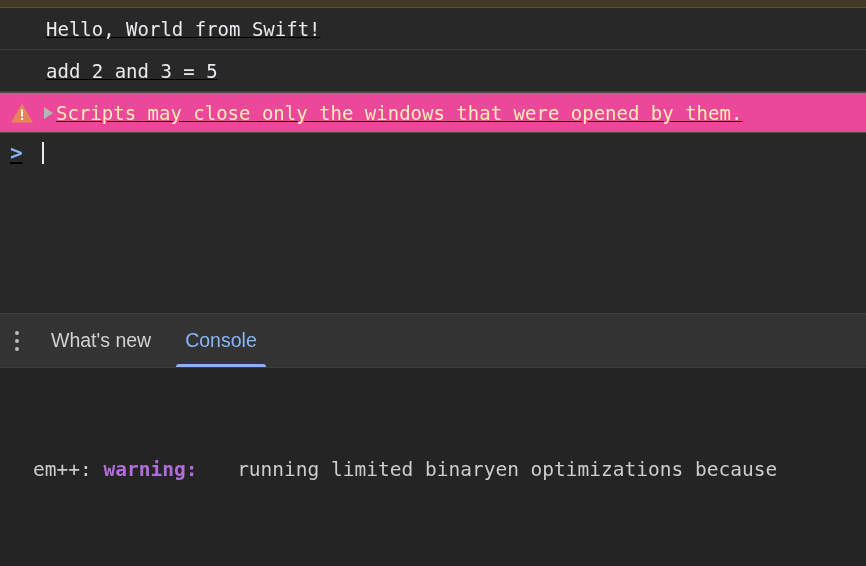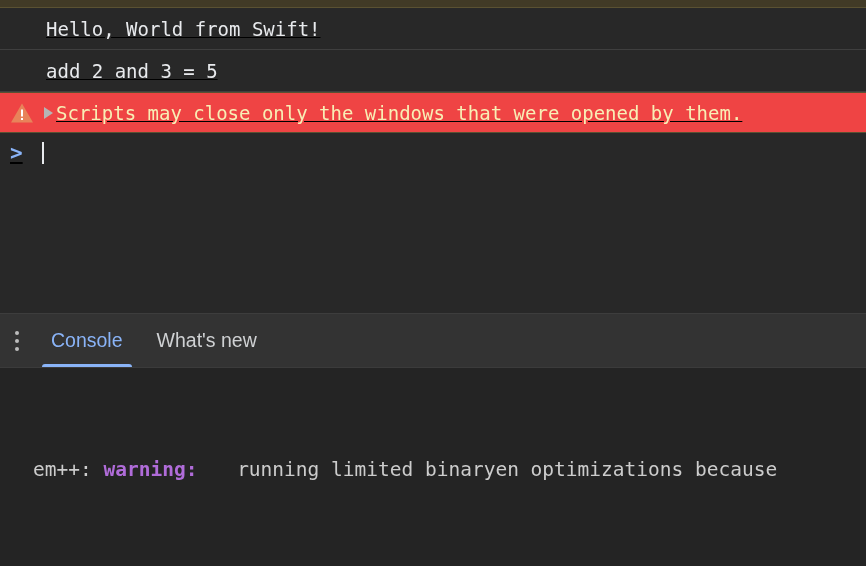--- a/index.html
+++ b/index.html
@@ -97,21 +97,21 @@
     padding-left: 46px;
     color: #e8eaed;
     font-family: "DejaVu Sans Mono", "Liberation Mono", monospace;
     font-size: 19px;
     white-space: pre;
   }
   .msg-row:last-of-type { border-bottom: none; }
 
   .msg-warning {
     height: 41px;
-    background: #ef4444;
+    background: #ec4899;
     border-top: 1px solid #5a5132;
     border-bottom: 1px solid #5a5132;
     padding-left: 10px;
     color: #f8eeb5;
     overflow: hidden;
   }
   .warn-icon {
     width: 24px;
     height: 22px;
     flex: 0 0 24px;
@@ -267,26 +267,26 @@
 
     </div>
 
     <div class="tabbar">
       <span class="kebab">
         <i></i>
         <i></i>
         <i></i>
       </span>
 
+      <div class="tab">
+        <span>What's new</span>
+      </div>
+
       <div class="tab active">
         <span>Console</span>
         <span class="tab-underline"></span>
       </div>
 
-      <div class="tab">
-        <span>What's new</span>
-      </div>
-
     </div>
 
   </div>
 
 </div>
 
 </body></html>

